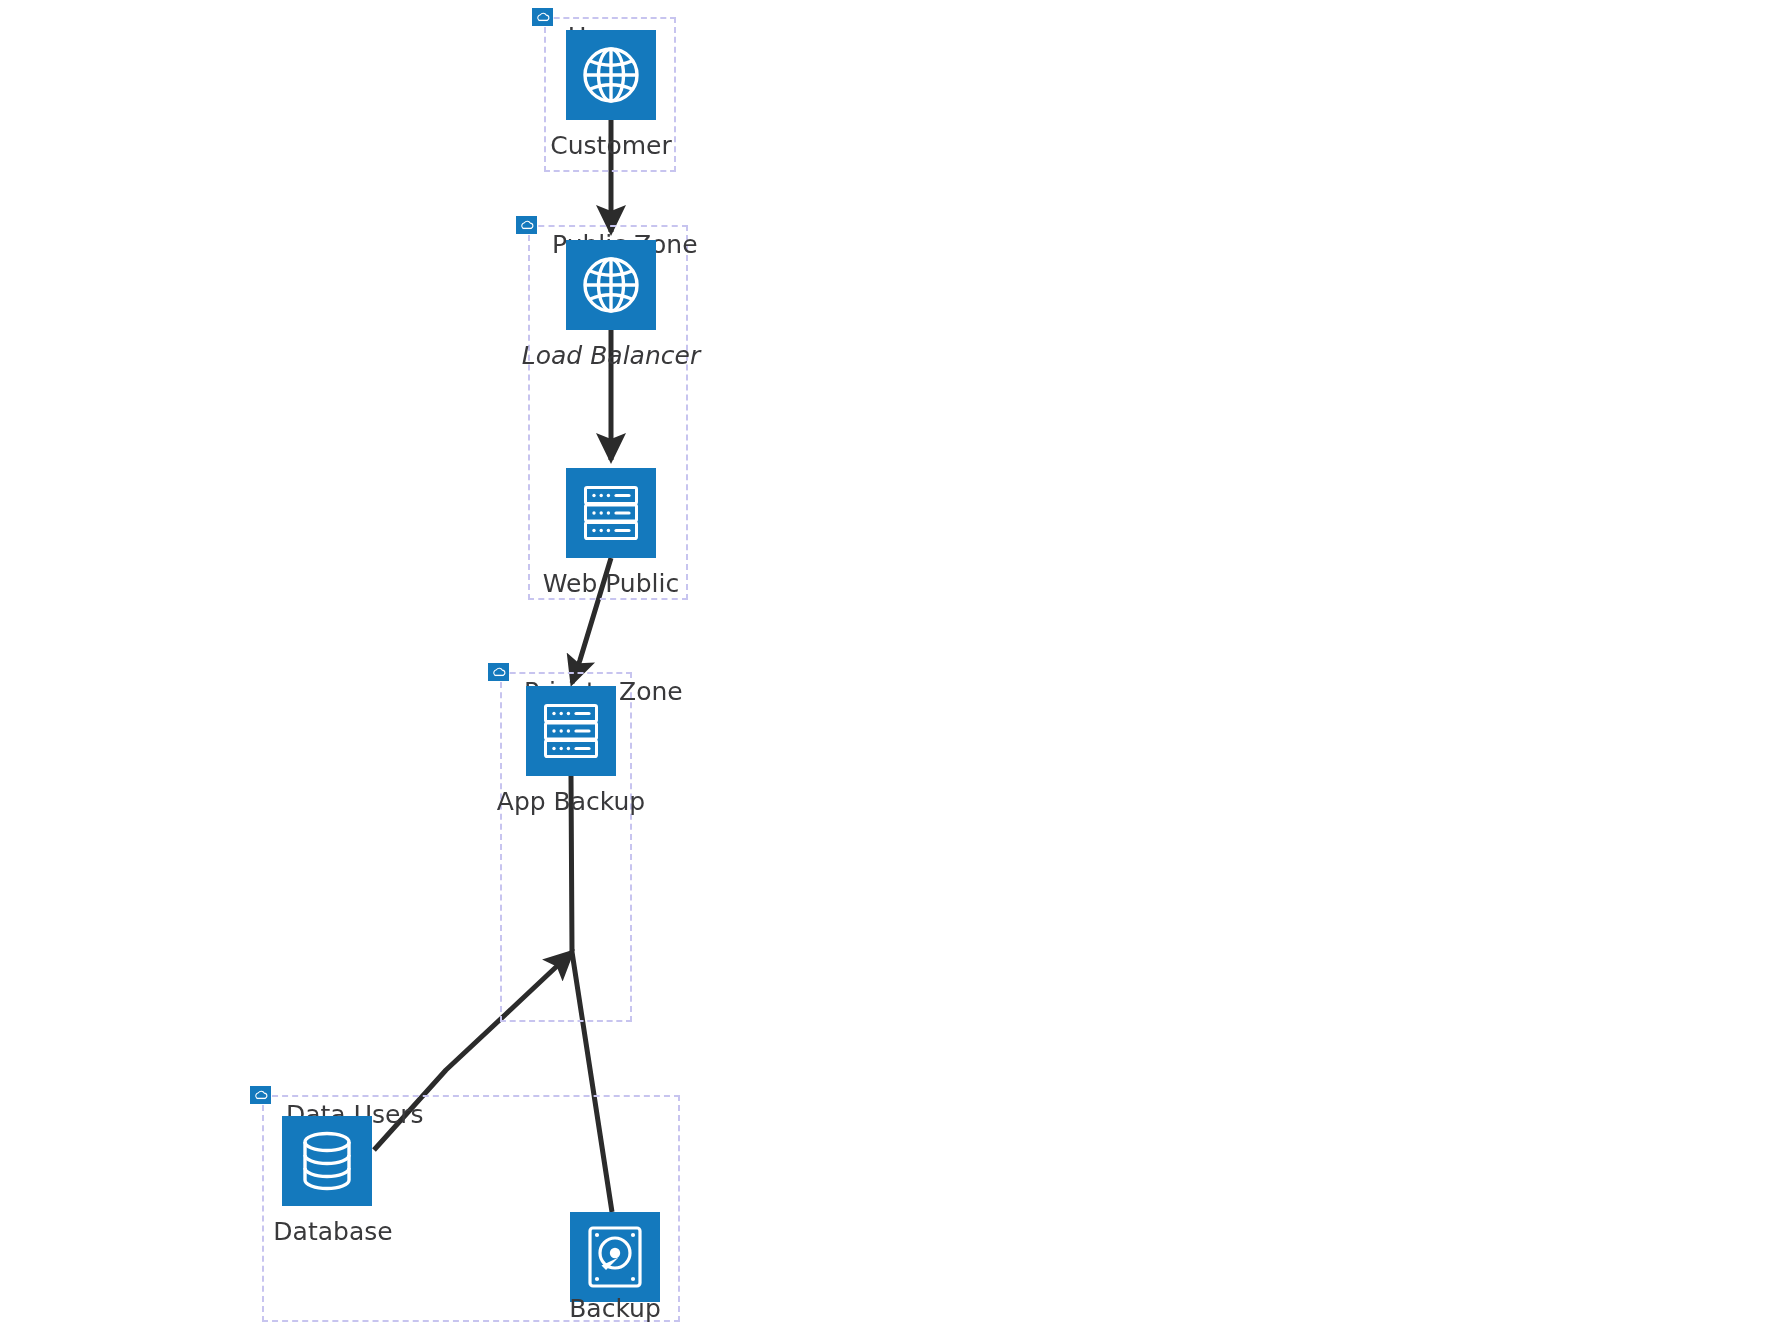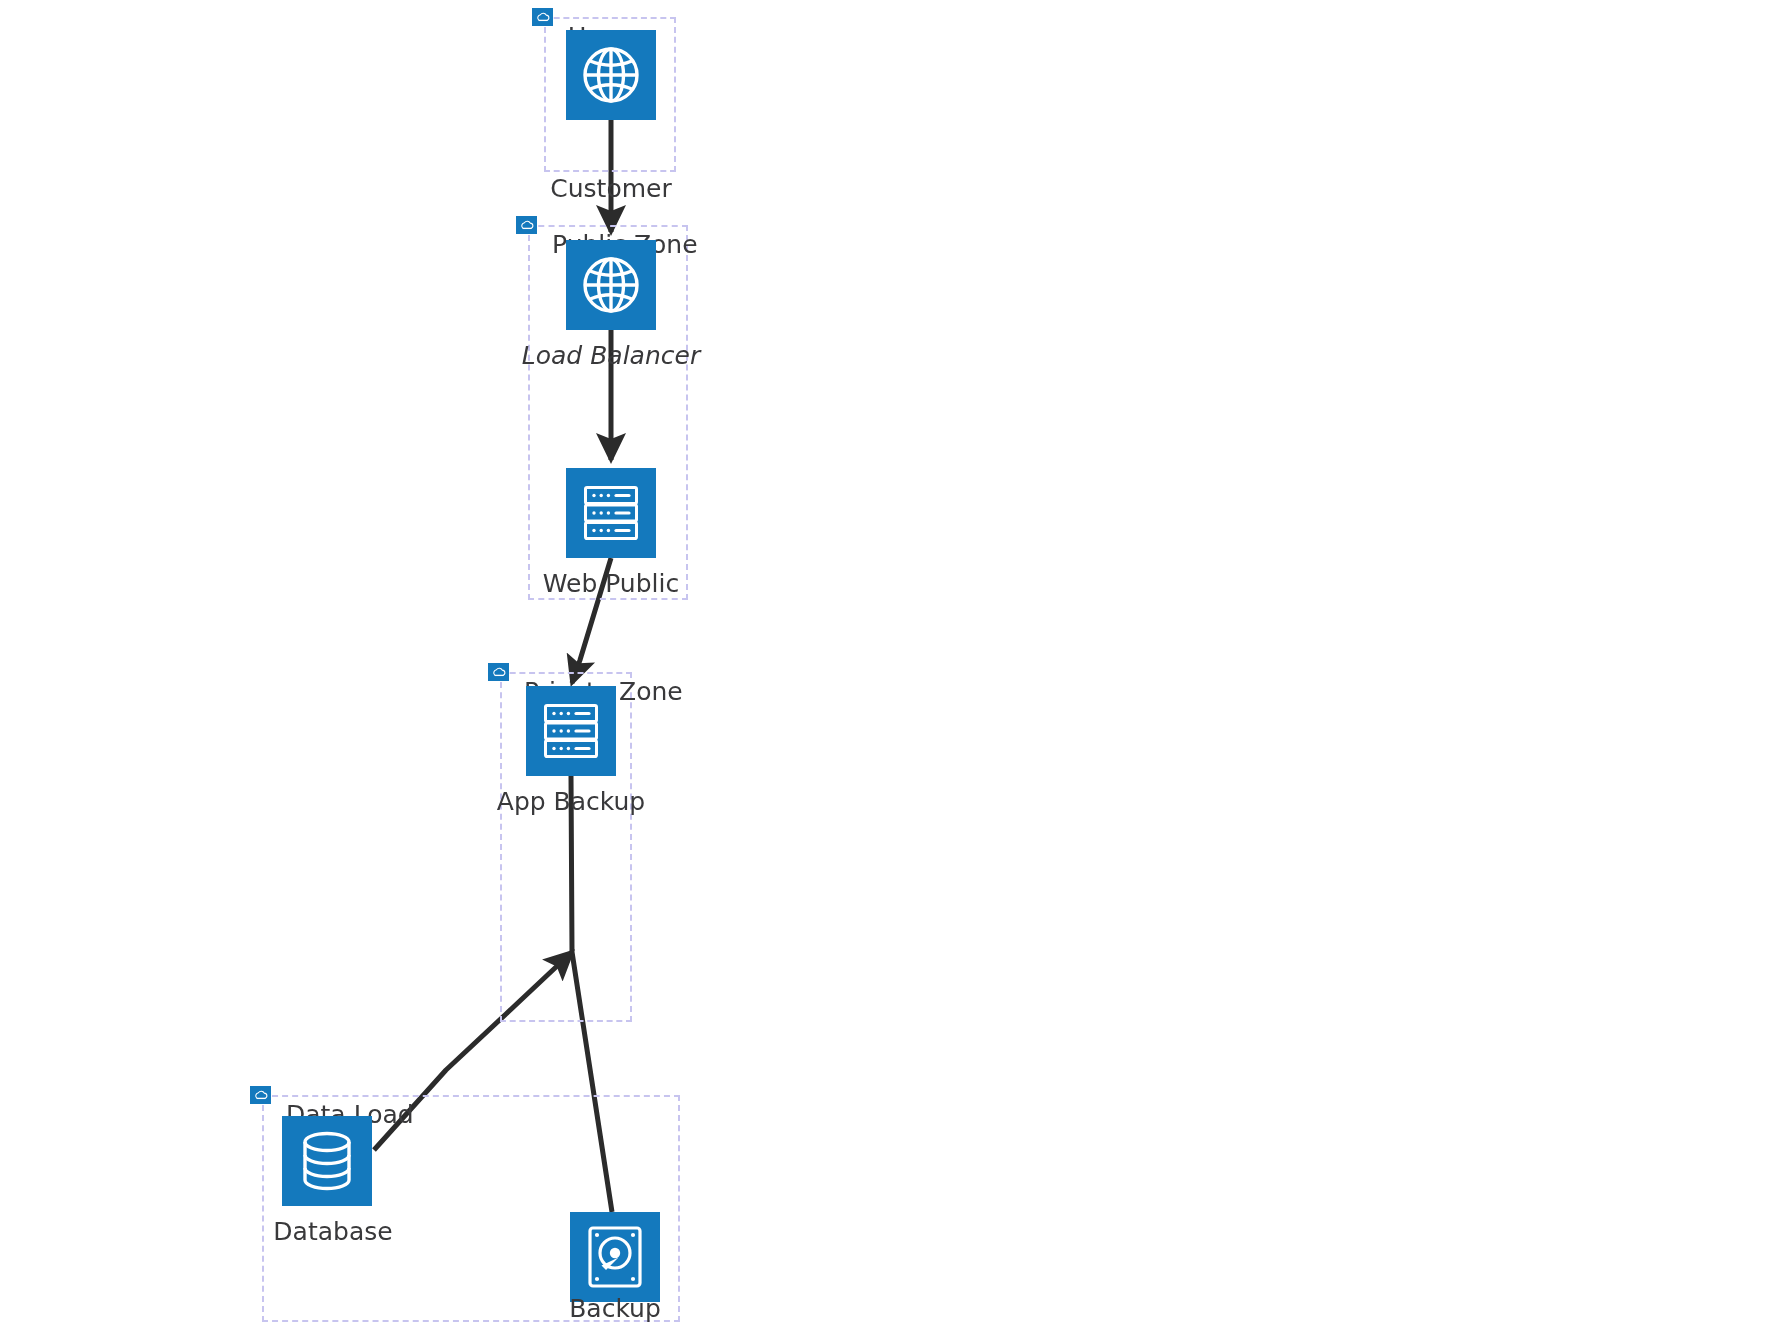--- a/index.html
+++ b/index.html
@@ -75,38 +75,38 @@
         </svg>
       </div>
       <div class="cluster-label" style="left: 524px; top: 679px;">Private Zone</div>
       <div class="cluster" style="left: 262px; top: 1095px; width: 418px; height: 227px;"></div>
       <div class="cluster-badge" style="left: 250px; top: 1086px;">
         <svg width="14" height="11" viewBox="0 0 14 11">
           <path d="M3.2 8.4 A3.1 3.1 0 0 1 4.4 2.7 A3.4 3.4 0 0 1 10.2 3.1 A2.7 2.7 0 0 1 10.9 8.4 Z" fill="none" stroke="#ffffff" stroke-width="1.1" stroke-linejoin="round"></path>
           <line x1="2.6" y1="8.5" x2="11.5" y2="8.5" stroke="#ffffff" stroke-width="1.1"></line>
         </svg>
       </div>
-      <div class="cluster-label" style="left: 286px; top: 1102px;">Data Load</div>
+      <div class="cluster-label" style="left: 286px; top: 1102px;">Data Users</div>
     </div>
 
   <div id="node-layer">
       <div class="node">
         <div class="node-box" style="left: 566px; top: 30px; width: 90px; height: 90px; background: rgb(20, 121, 189);">
           <svg width="62" height="62" viewBox="0 0 62 62">
             <g fill="none" stroke="#ffffff" stroke-width="3.4">
               <circle cx="31" cy="31" r="26"></circle>
               <ellipse cx="31" cy="31" rx="12.5" ry="26"></ellipse>
               <line x1="5" y1="31" x2="57" y2="31"></line>
               <path d="M10.2 17 Q31 25.5 51.8 17"></path>
               <path d="M10.2 45 Q31 36.5 51.8 45"></path>
               <line x1="31" y1="5" x2="31" y2="57"></line>
             </g>
           </svg>
         </div>
-        <div class="node-label" style="left: 461px; top: 133px; width: 300px; margin-top: 43px;">Customer</div>
+        <div class="node-label" style="left: 461px; top: 133px; width: 300px;">Customer</div>
       </div>
       <div class="node">
         <div class="node-box" style="left: 566px; top: 240px; width: 90px; height: 90px; background: rgb(20, 121, 189);">
           <svg width="62" height="62" viewBox="0 0 62 62">
             <g fill="none" stroke="#ffffff" stroke-width="3.4">
               <circle cx="31" cy="31" r="26"></circle>
               <ellipse cx="31" cy="31" rx="12.5" ry="26"></ellipse>
               <line x1="5" y1="31" x2="57" y2="31"></line>
               <path d="M10.2 17 Q31 25.5 51.8 17"></path>
               <path d="M10.2 45 Q31 36.5 51.8 45"></path>

